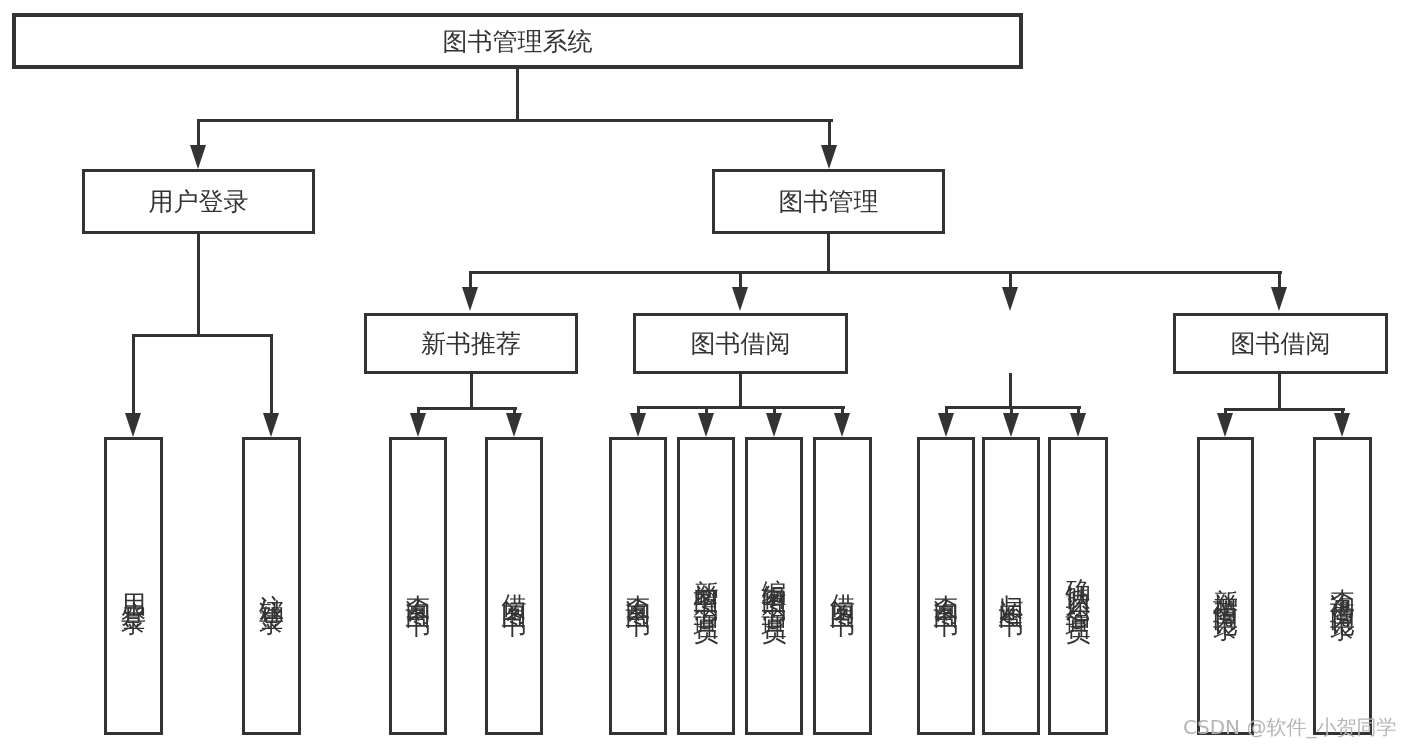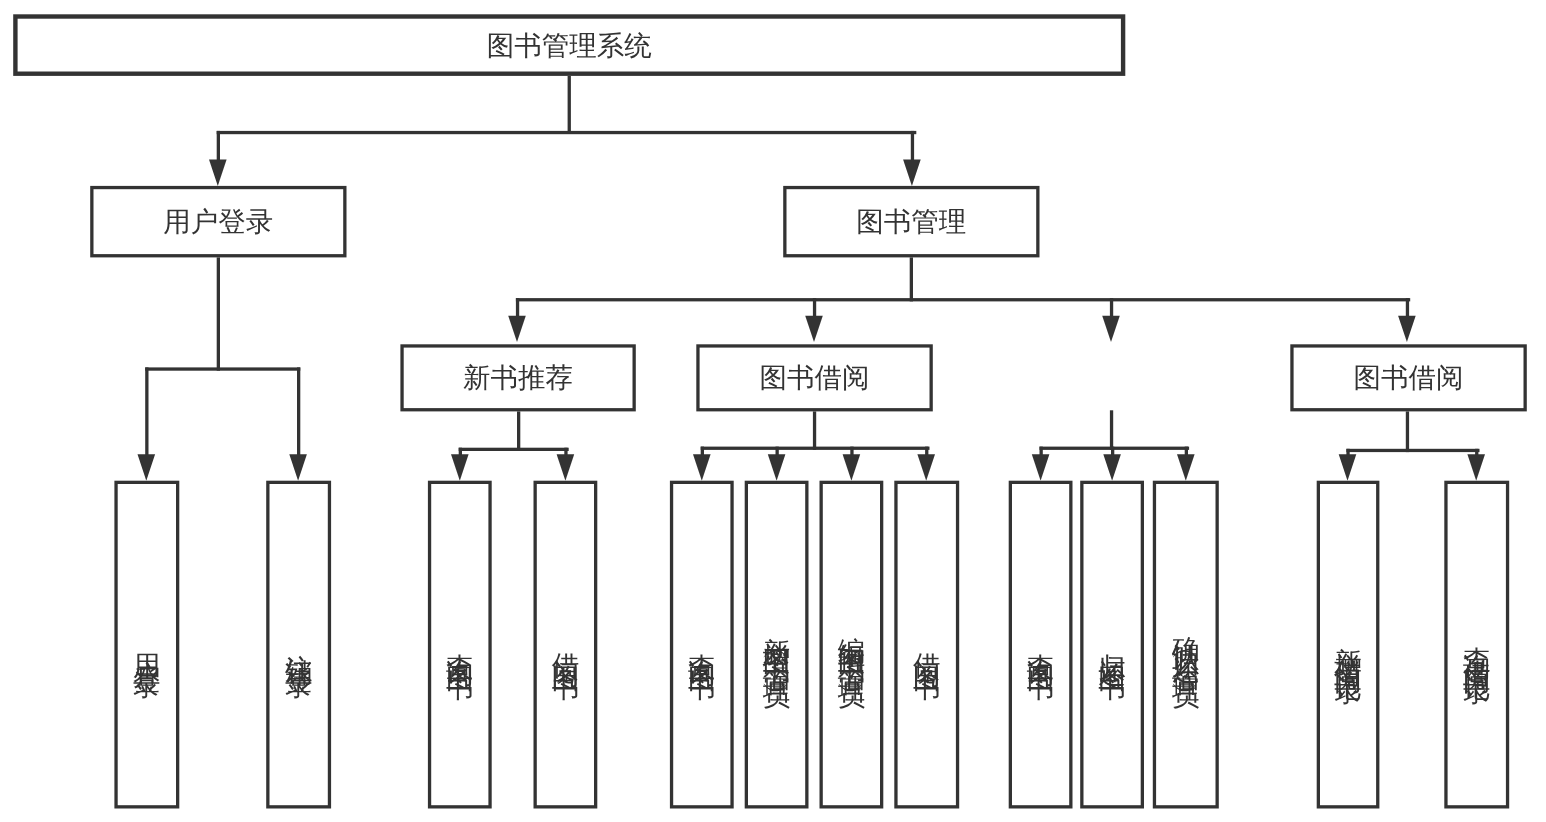--- a/index.html
+++ b/index.html
@@ -199,14 +199,15 @@
   </div>
 
   <div class="vbox" style="left:1197px; top:437px; width:57px; height:298px;">
     <span class="vtext">新增借阅记录</span>
   </div>
 
   <div class="vbox" style="left:1313px; top:437px; width:59px; height:298px;">
     <span class="vtext">查询借阅记录</span>
   </div>
 
+  <div class="watermark">CSDN @软件_小贺同学</div>
 
 </div>
 
 </body></html>

